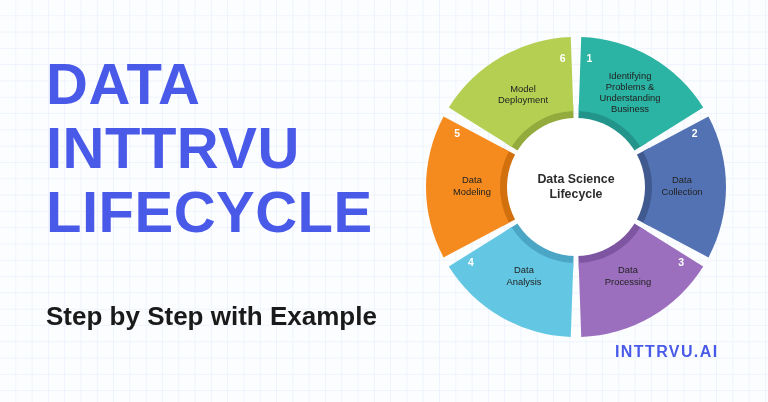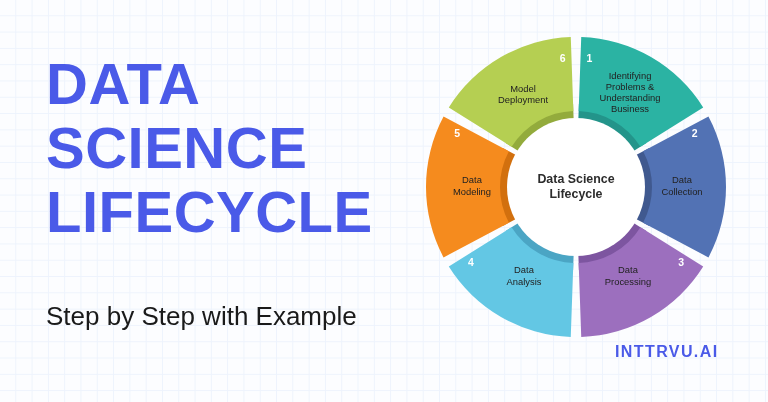--- a/index.html
+++ b/index.html
@@ -48,21 +48,21 @@
     line-height: 64px;
     letter-spacing: 0.5px;
     color: #4a5ae8;
     white-space: nowrap;
   }
   #subtitle {
     position: absolute;
     left: 46px;
     top: 299px;
     font-family: "Liberation Sans", sans-serif;
-    font-weight: 400;
+    font-weight: 700;
     font-size: 26px;
     line-height: 34px;
     color: #1a1a1a;
     white-space: nowrap;
   }
 
   
   #donut-wrap {
     position: absolute;
     left: 425px;
@@ -115,21 +115,21 @@
 </style>
 </head>
 <body>
 
 <div id="stage">
 
   <div id="grid-veil"></div>
 
   <div id="headline-block">
     <div class="headline-line">DATA</div>
-    <div class="headline-line">SCIENCE</div>
+    <div class="headline-line">INTTRVU</div>
     <div class="headline-line">LIFECYCLE</div>
   </div>
 
   <div id="subtitle">Step by Step with Example</div>
 
   <div id="donut-wrap">
     <svg id="donut-svg" viewBox="0 0 302 306">
       <g id="donut-shadow-layer">
           <path d="M 153.89665822630758 70.05056135741505 A 83 83 0 0 1 221.38799198098337 109.016701068644 L 207.81922244248054 117.49540929637527 A 67 67 0 0 0 153.33826627906757 86.04081458972058 Z" fill="#23948a"></path>
           <path d="M 224.28465020729095 114.03386028877107 A 83 83 0 0 1 224.28465020729095 191.96613971122895 L 210.1574887215481 184.4545947066547 A 67 67 0 0 0 210.1574887215481 121.54540529334531 Z" fill="#40598f"></path>

